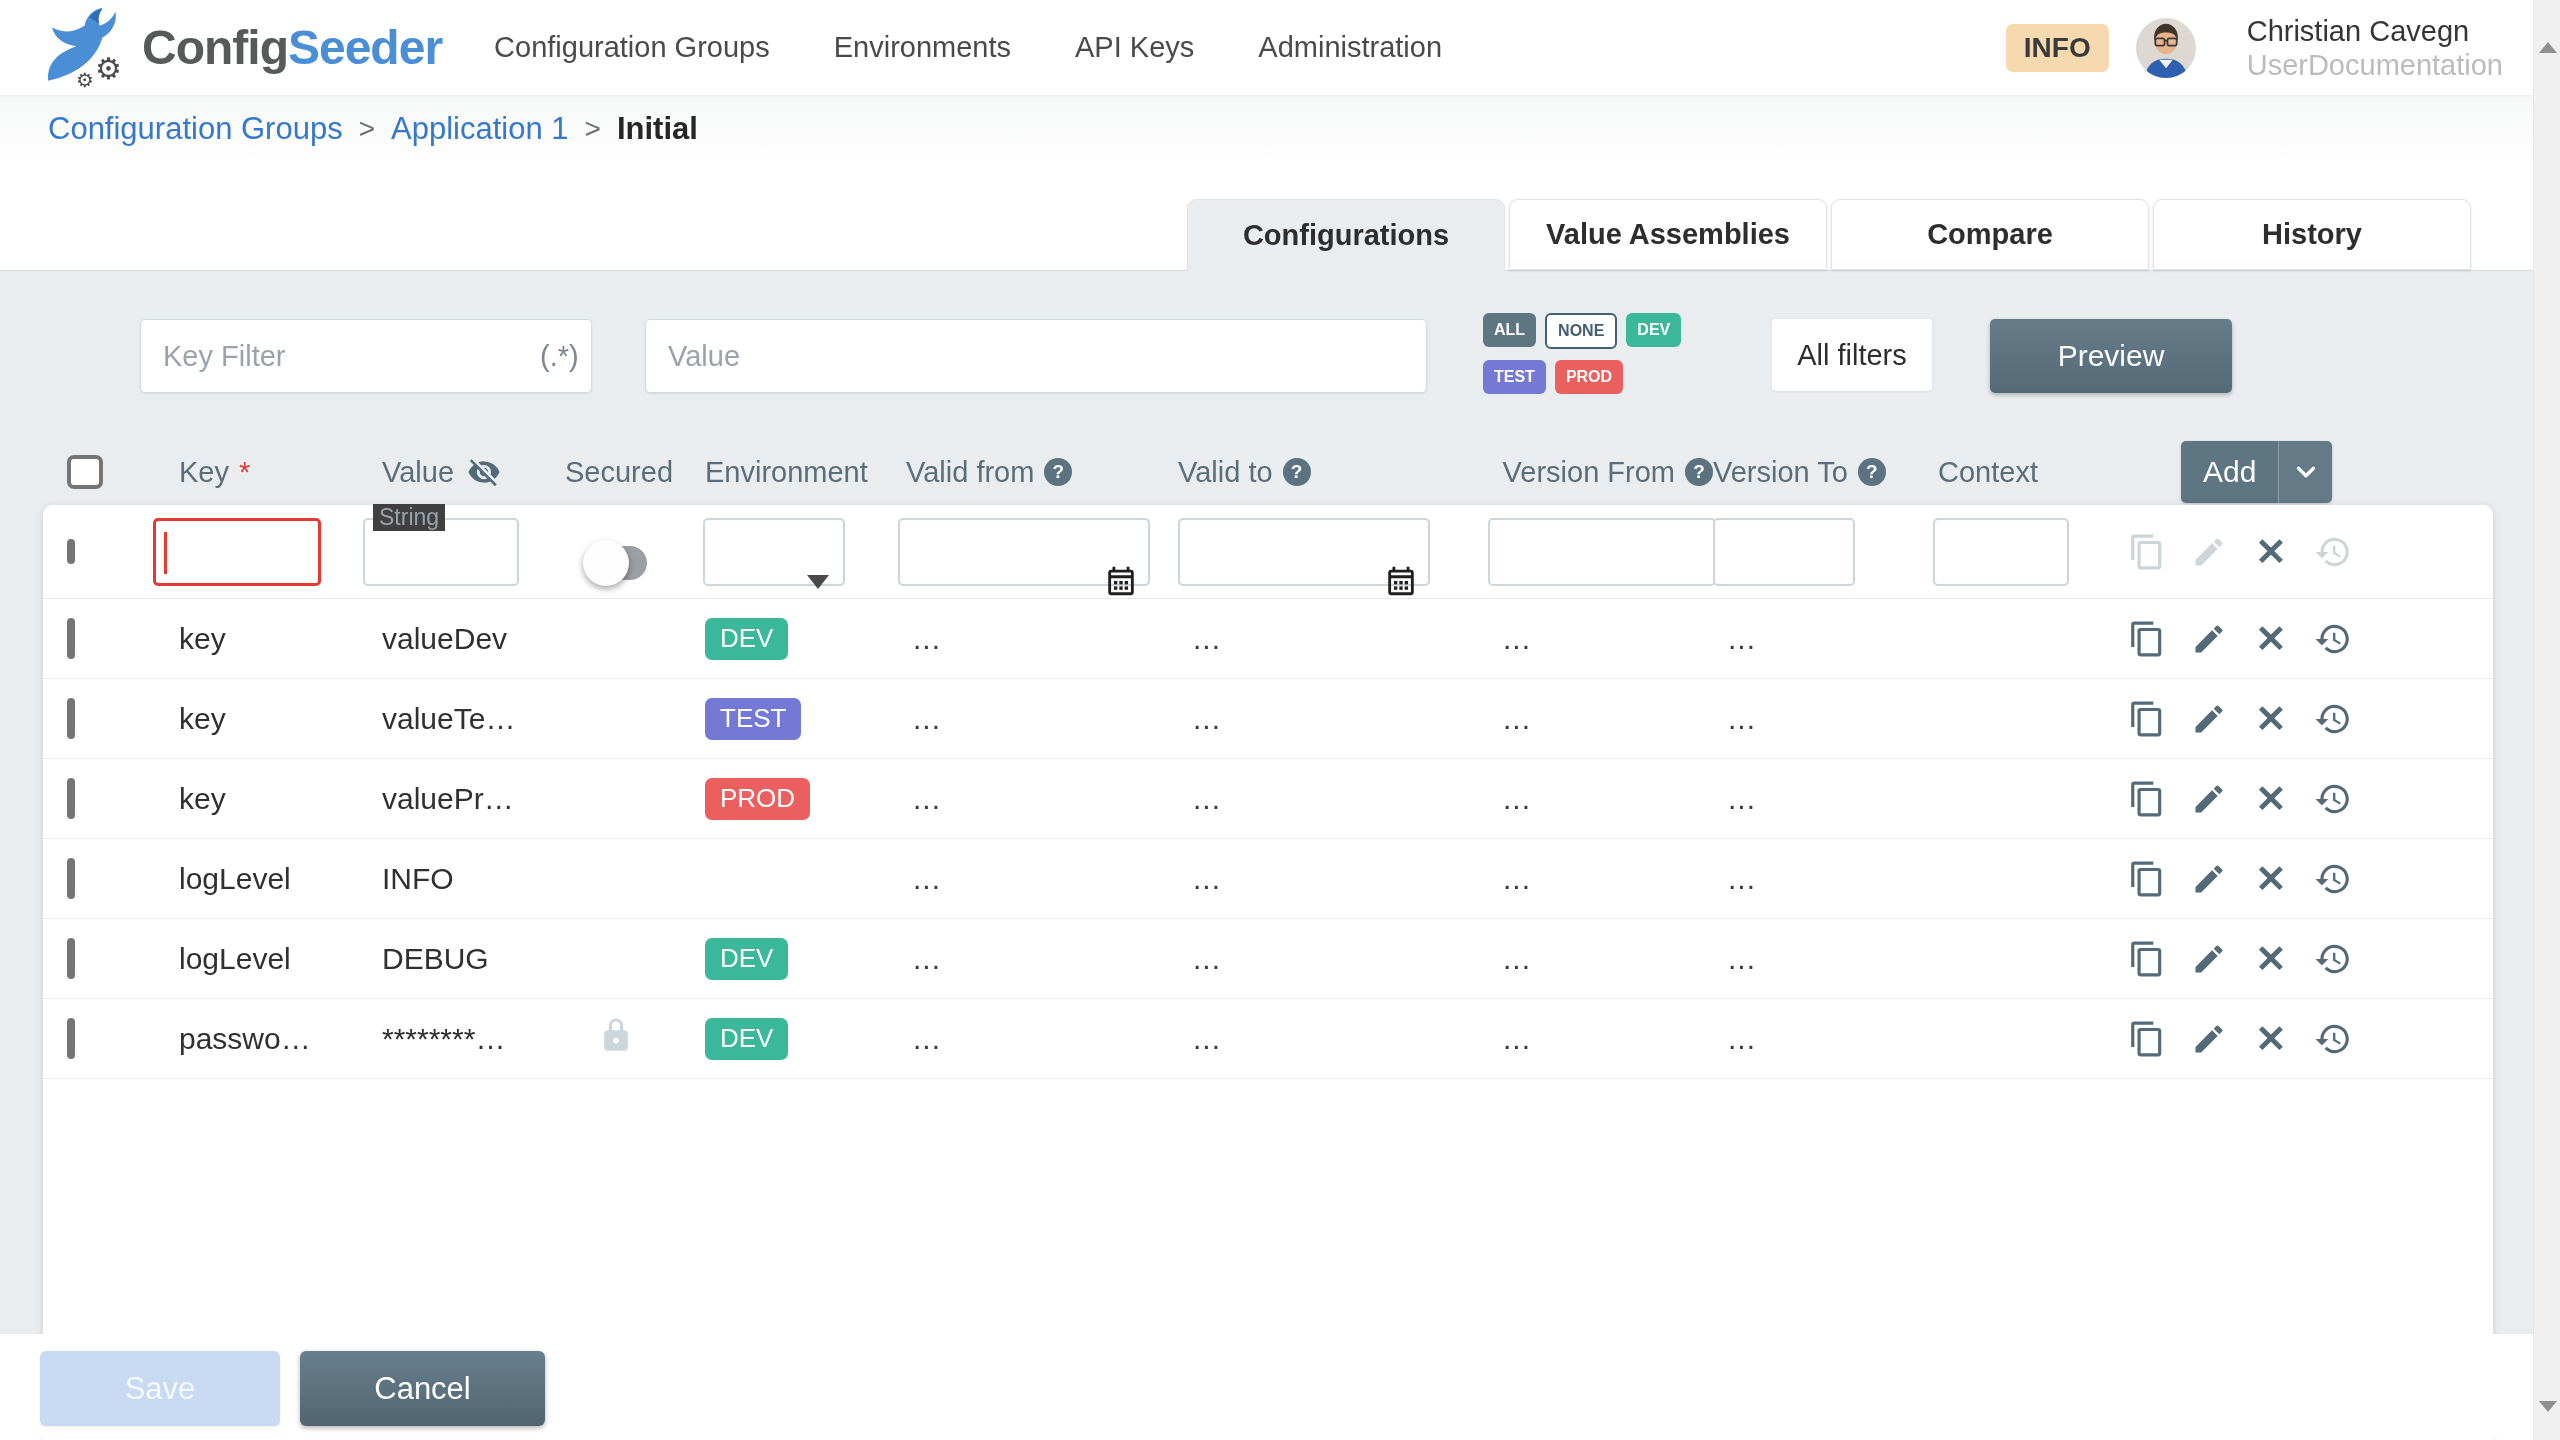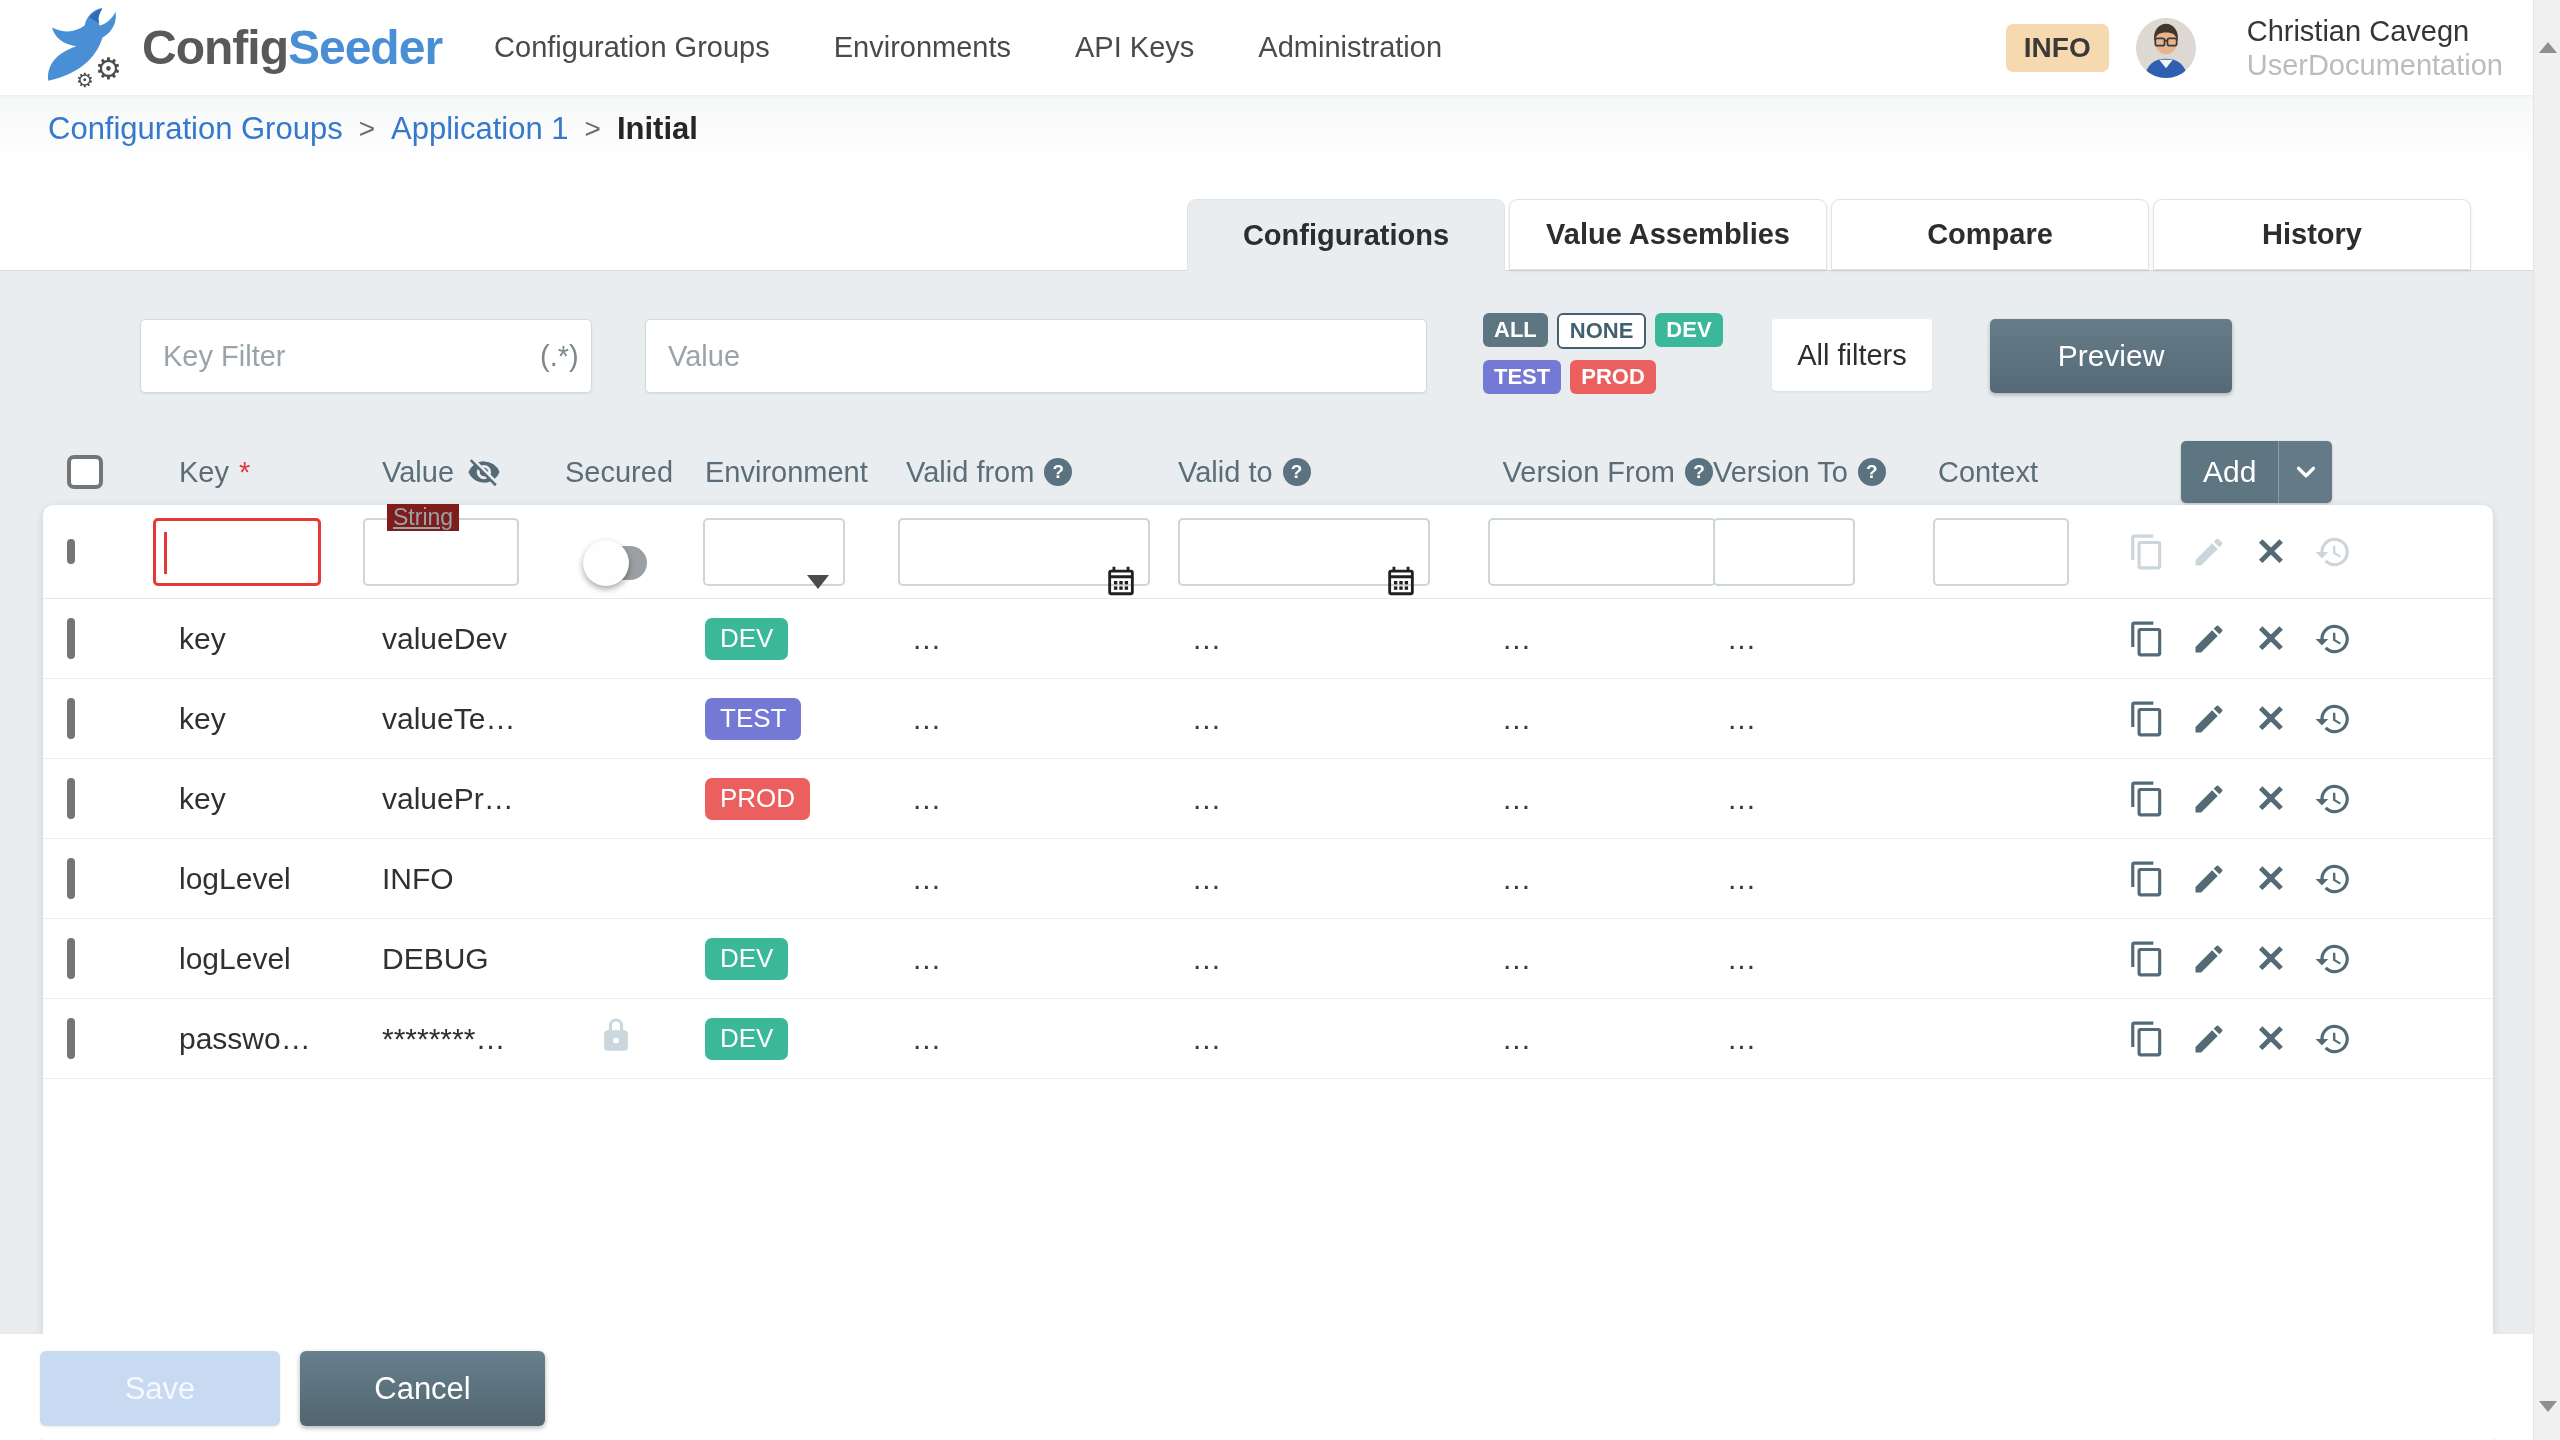--- a/index.html
+++ b/index.html
@@ -66,21 +66,21 @@
              display:flex; align-items:center; padding:0 22px; }
   .f-key { left:0; width:452px; }
   .f-val { left:505px; width:782px; }
   .f-input input { border:none; outline:none; flex:1; font-size:29px; color:#333;
                    font-family:"Liberation Sans", sans-serif; background:transparent; }
   .f-input input::placeholder { color:#9aa3a9; }
   .f-suffix { font-size:29px; color:#7d878d; }
   .envcluster { position:absolute; left:1343px; top:-6px; width:230px; }
   .env-row { display:flex; gap:9px; margin-bottom:11px; }
   .envbtn { height:34px; display:flex; align-items:center; justify-content:center;
-            padding:16px 11px; border-radius:6px; font-size:22px; font-weight:bold;
+            padding:16px 11px; border-radius:6px; font-size:16px; font-weight:bold;
             color:#fff; cursor:pointer; }
   .envbtn.slate { background:#5e7582; }
   .envbtn.outline { background:#fff; color:#44606e; border:2px solid #44606e; }
   .envbtn.teal { background:#3bb79a; }
   .envbtn.purple { background:#7579d6; }
   .envbtn.red { background:#ec5f5f; }
   .allfilters { position:absolute; left:1632px; top:0; width:160px; height:72px;
                 background:#fff; border-radius:4px; display:flex; align-items:center;
                 justify-content:center; font-size:29px; color:#2d2d2d; cursor:pointer;
                 box-shadow:0 1px 2px rgba(0,0,0,.08); }
@@ -127,22 +127,22 @@
   
   .editrow { height:94px; align-items:center; border-bottom:1px solid #e8e8e8; }
   .ed-input { height:68px; border:2px solid #ccd6db; border-radius:5px; background:#fff;
               font-size:28px; color:#333; padding:0 12px; outline:none; width:100%;
               font-family:"Liberation Sans", sans-serif; }
   .cell-key-edit { position:relative; width:168px; }
   .key-input { border:3px solid #e53935; width:168px; }
   .caret { position:absolute; left:11px; top:14px; width:3px; height:42px; background:#e53935; }
   .cell-val-edit { position:relative; width:156px; }
   .val-input { width:156px; }
-  .float-label { position:absolute; top:-14px; left:24px; background:#7f1d1d; padding:0 6px;
-                 font-size:23px; color:#98a3a9;text-decoration:underline; }
+  .float-label { position:absolute; top:-14px; left:10px; background:#404040; padding:0 6px;
+                 font-size:23px; color:#98a3a9; }
   .toggle { position:relative; width:64px; height:40px; margin-left:20px; cursor:pointer; }
   .toggle-track { position:absolute; left:8px; top:3px; width:56px; height:34px;
                   border-radius:17px; background:#9aa0a3; }
   .toggle-knob { position:absolute; left:0; top:-3px; width:46px; height:46px; border-radius:50%;
                  background:#fefefe; box-shadow:0 3px 6px rgba(0,0,0,.35); }
   .select { position:relative; width:142px; }
   .select .ed-input { width:142px; }
   .sel-arrow { position:absolute; right:16px; top:28px; width:0; height:0;
                border-left:11px solid transparent; border-right:11px solid transparent;
                border-top:14px solid #4a4a4a; pointer-events:none; }

